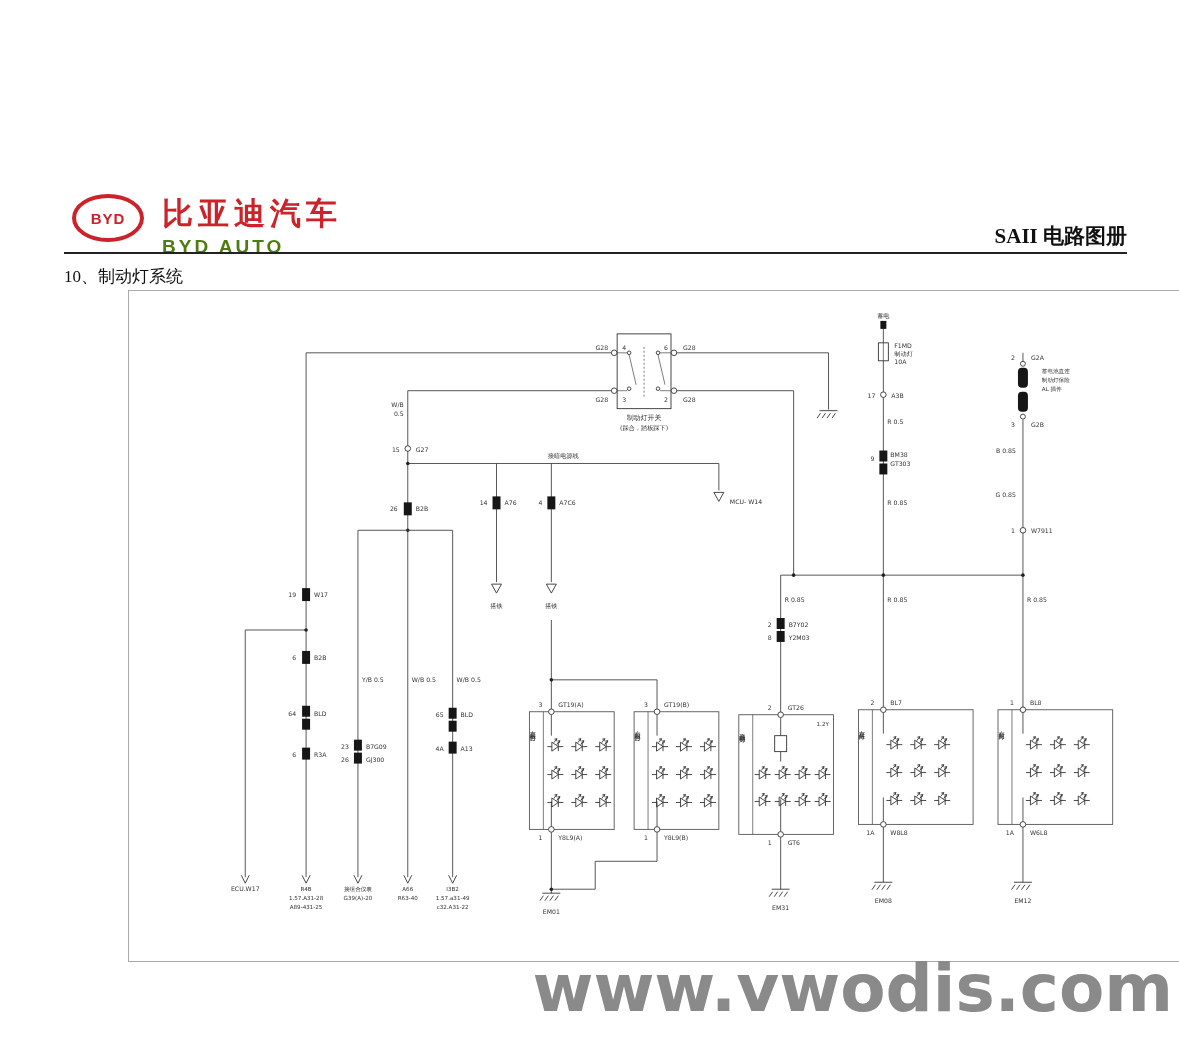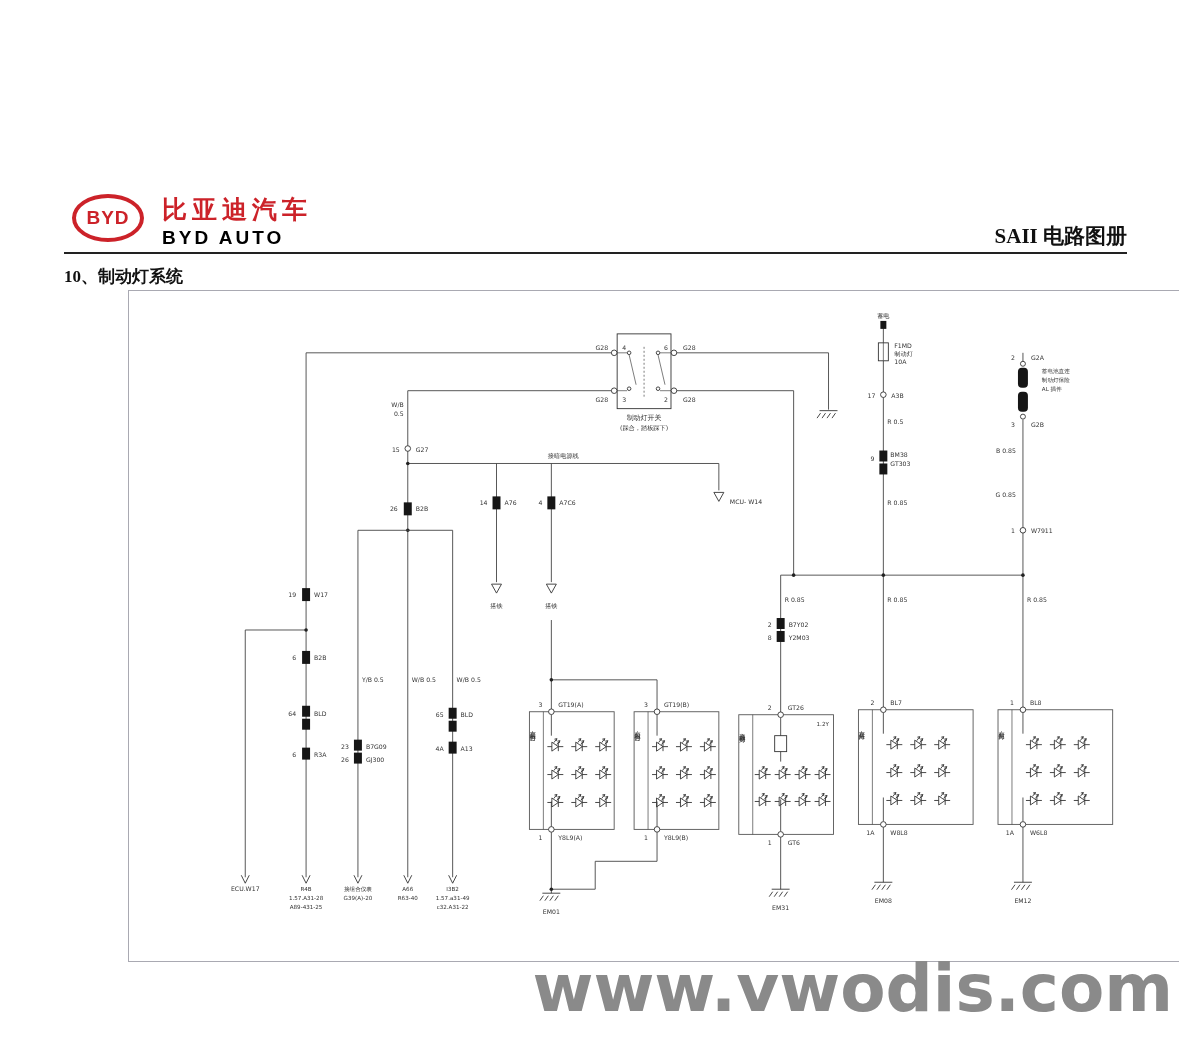--- a/index.html
+++ b/index.html
@@ -1,29 +1,29 @@
 <!DOCTYPE html>
 <html><head>
 <meta charset="utf-8">
 <style>
 *{margin:0;padding:0;box-sizing:border-box}
 html,body{width:1179px;height:1044px;background:#fff;overflow:hidden;
   font-family:"Liberation Sans",sans-serif;position:relative}
 .page{position:absolute;inset:0}
 .logo-oval{position:absolute;left:72px;top:194px;width:72px;height:48px;
   border:4px solid #cc2229;border-radius:50%;display:flex;align-items:center;
-  justify-content:center;color:#cc2229;font-weight:bold;font-size:19px;letter-spacing:1px}
+  justify-content:center;color:#cc2229;font-weight:bold;font-size:15px;letter-spacing:1px}
 .brand{position:absolute;left:162px;top:193px}
-.brand-cn{color:#cc2229;font-size:25px;font-weight:bold;letter-spacing:5px}
-.brand-en{color:#000000;font-size:19px;font-weight:bold;letter-spacing:3px;margin-top:1px}
+.brand-cn{color:#cc2229;font-size:31px;font-weight:bold;letter-spacing:5px}
+.brand-en{color:#4d7c0f;font-size:19px;font-weight:bold;letter-spacing:3px;margin-top:1px}
 .manual-title{position:absolute;right:52px;top:222px;font-family:Liberation Serif, serif;
   font-weight:bold;font-size:21px;color:#111}
 .header-rule{position:absolute;left:64px;top:252px;width:1063px;height:2px;background:#222}
 .section-title{position:absolute;left:64px;top:265px;font-family:"Liberation Serif",serif;
-  font-size:17px;font-weight:700;color:#111}
+  font-size:17px;font-weight:400;color:#111}
 .diagram-frame{position:absolute;left:128px;top:290px;width:1080px;height:672px;
   border:1px solid #a9a9b2;background:#fff}
 .diagram-frame svg{display:block;width:100%;height:100%}
 svg text{font-family:"DejaVu Sans",sans-serif;fill:#333}
 .t7{font-size:7px}.t6{font-size:6.2px}.t55{font-size:5.6px}
 .mid{text-anchor:middle}.end{text-anchor:end}
 .vert{writing-mode:vertical-rl;letter-spacing:1px}
 .wire{stroke:#444;stroke-width:0.9;fill:none}
 .thin{stroke:#444;stroke-width:0.7;fill:none}
 .cbox{fill:#161616;stroke:none}

